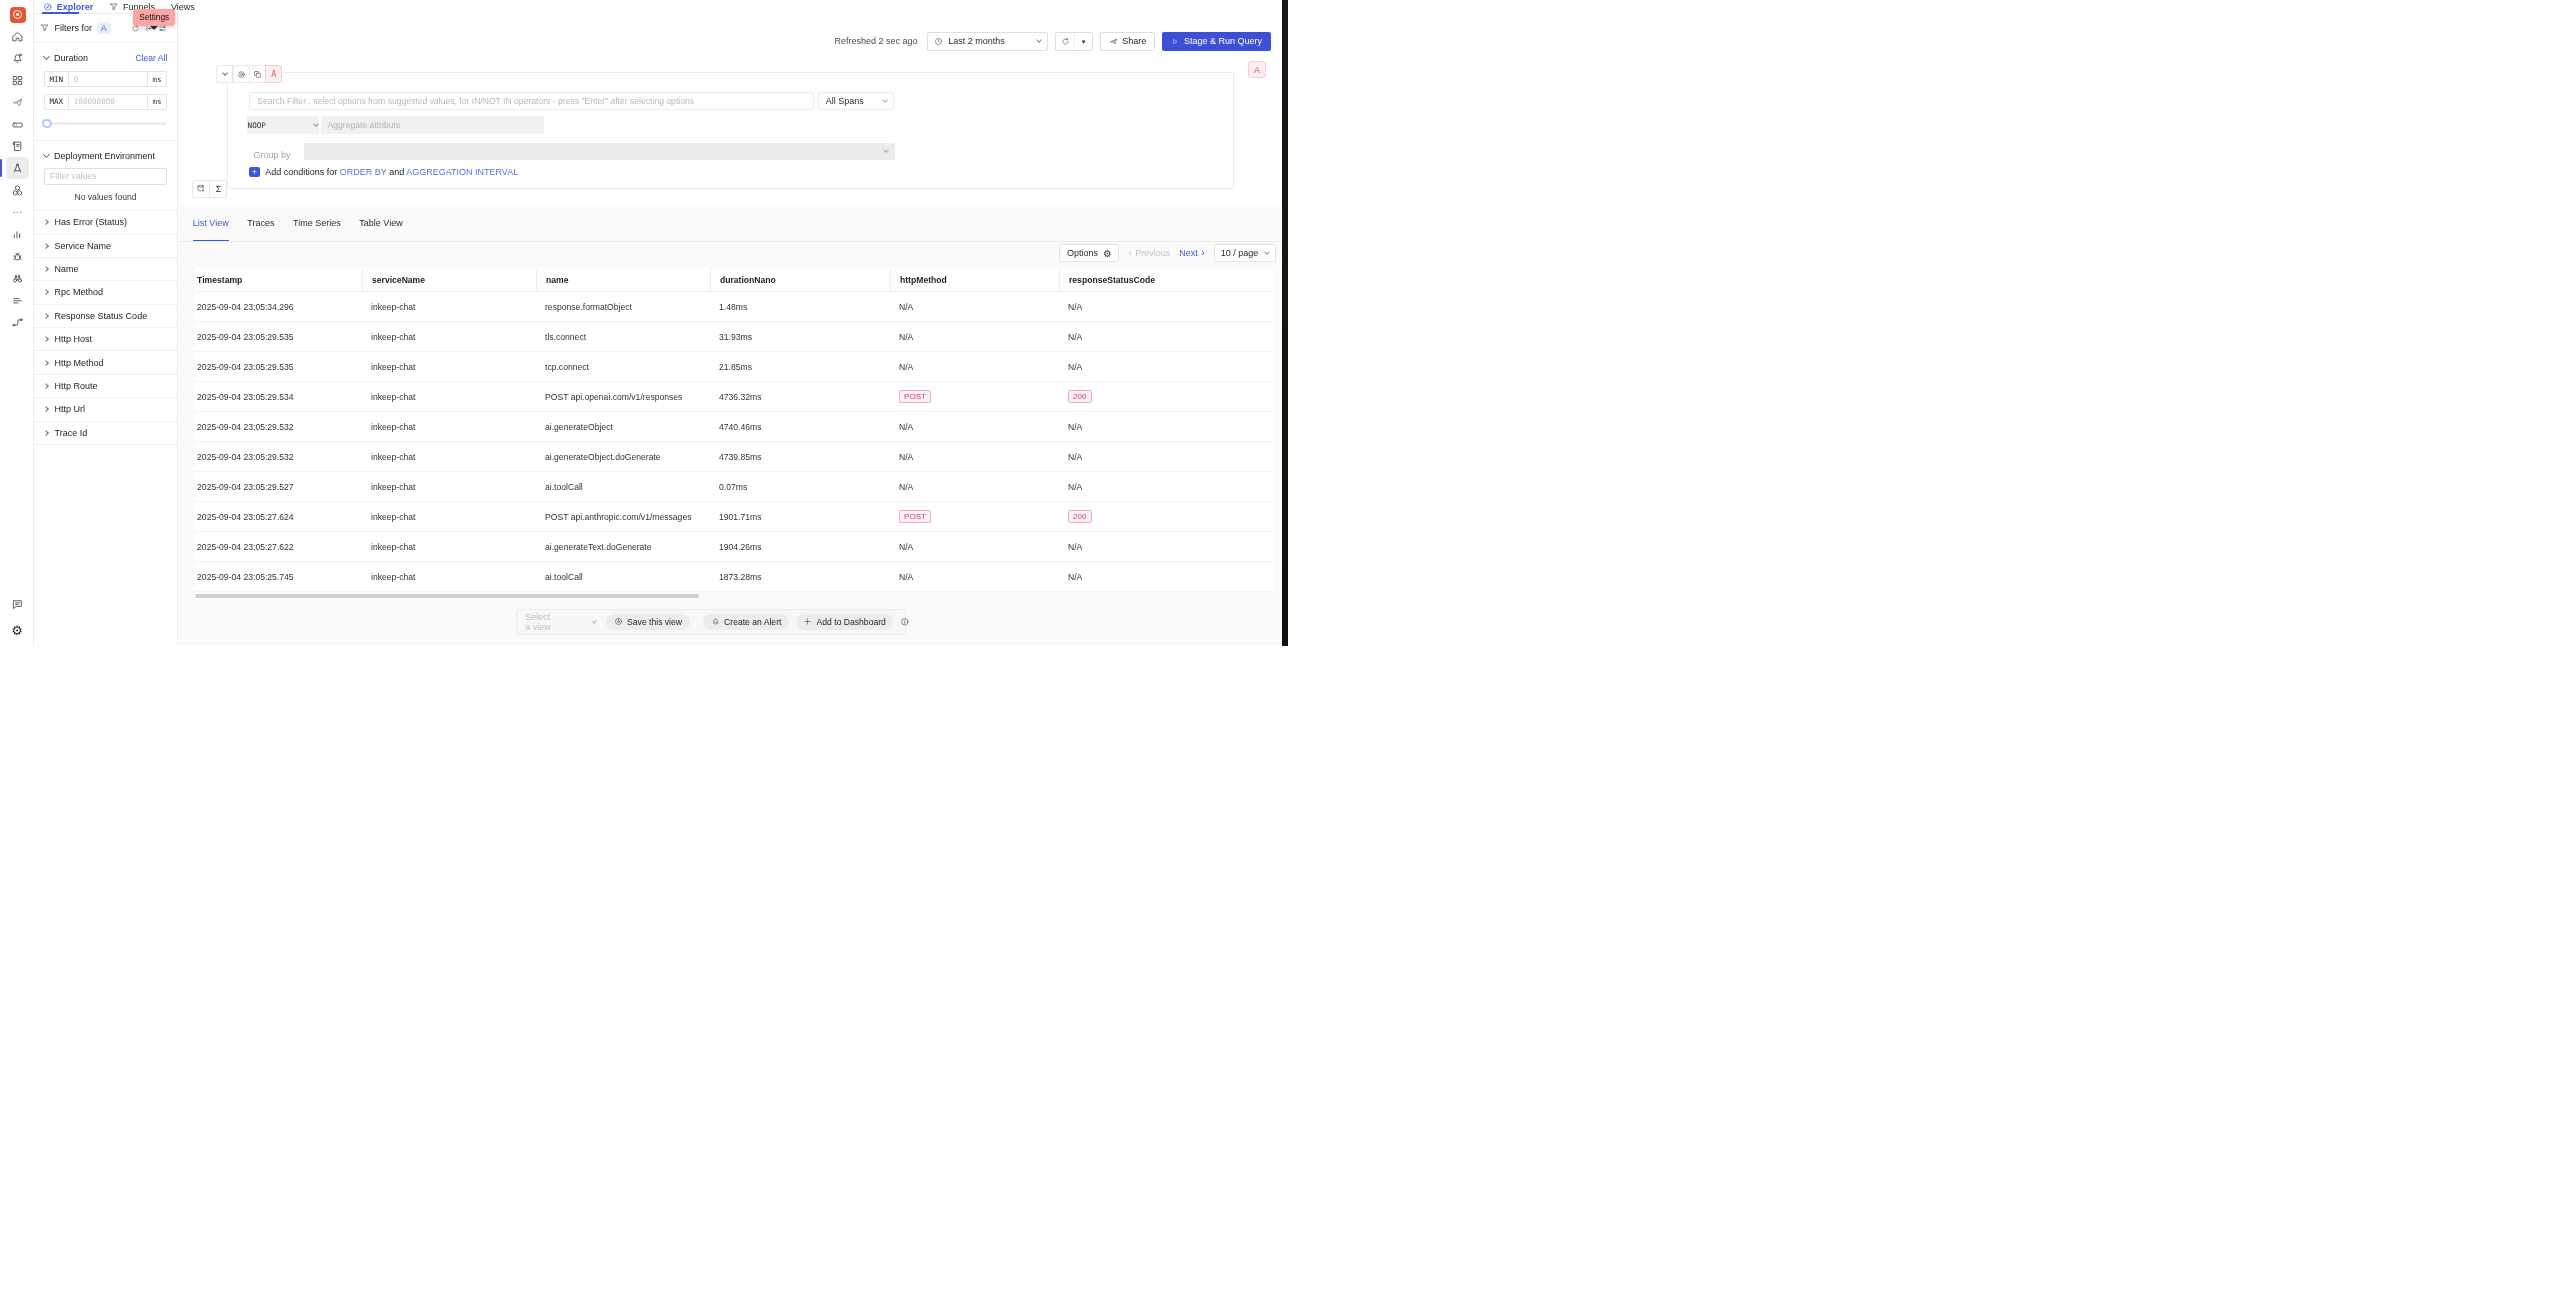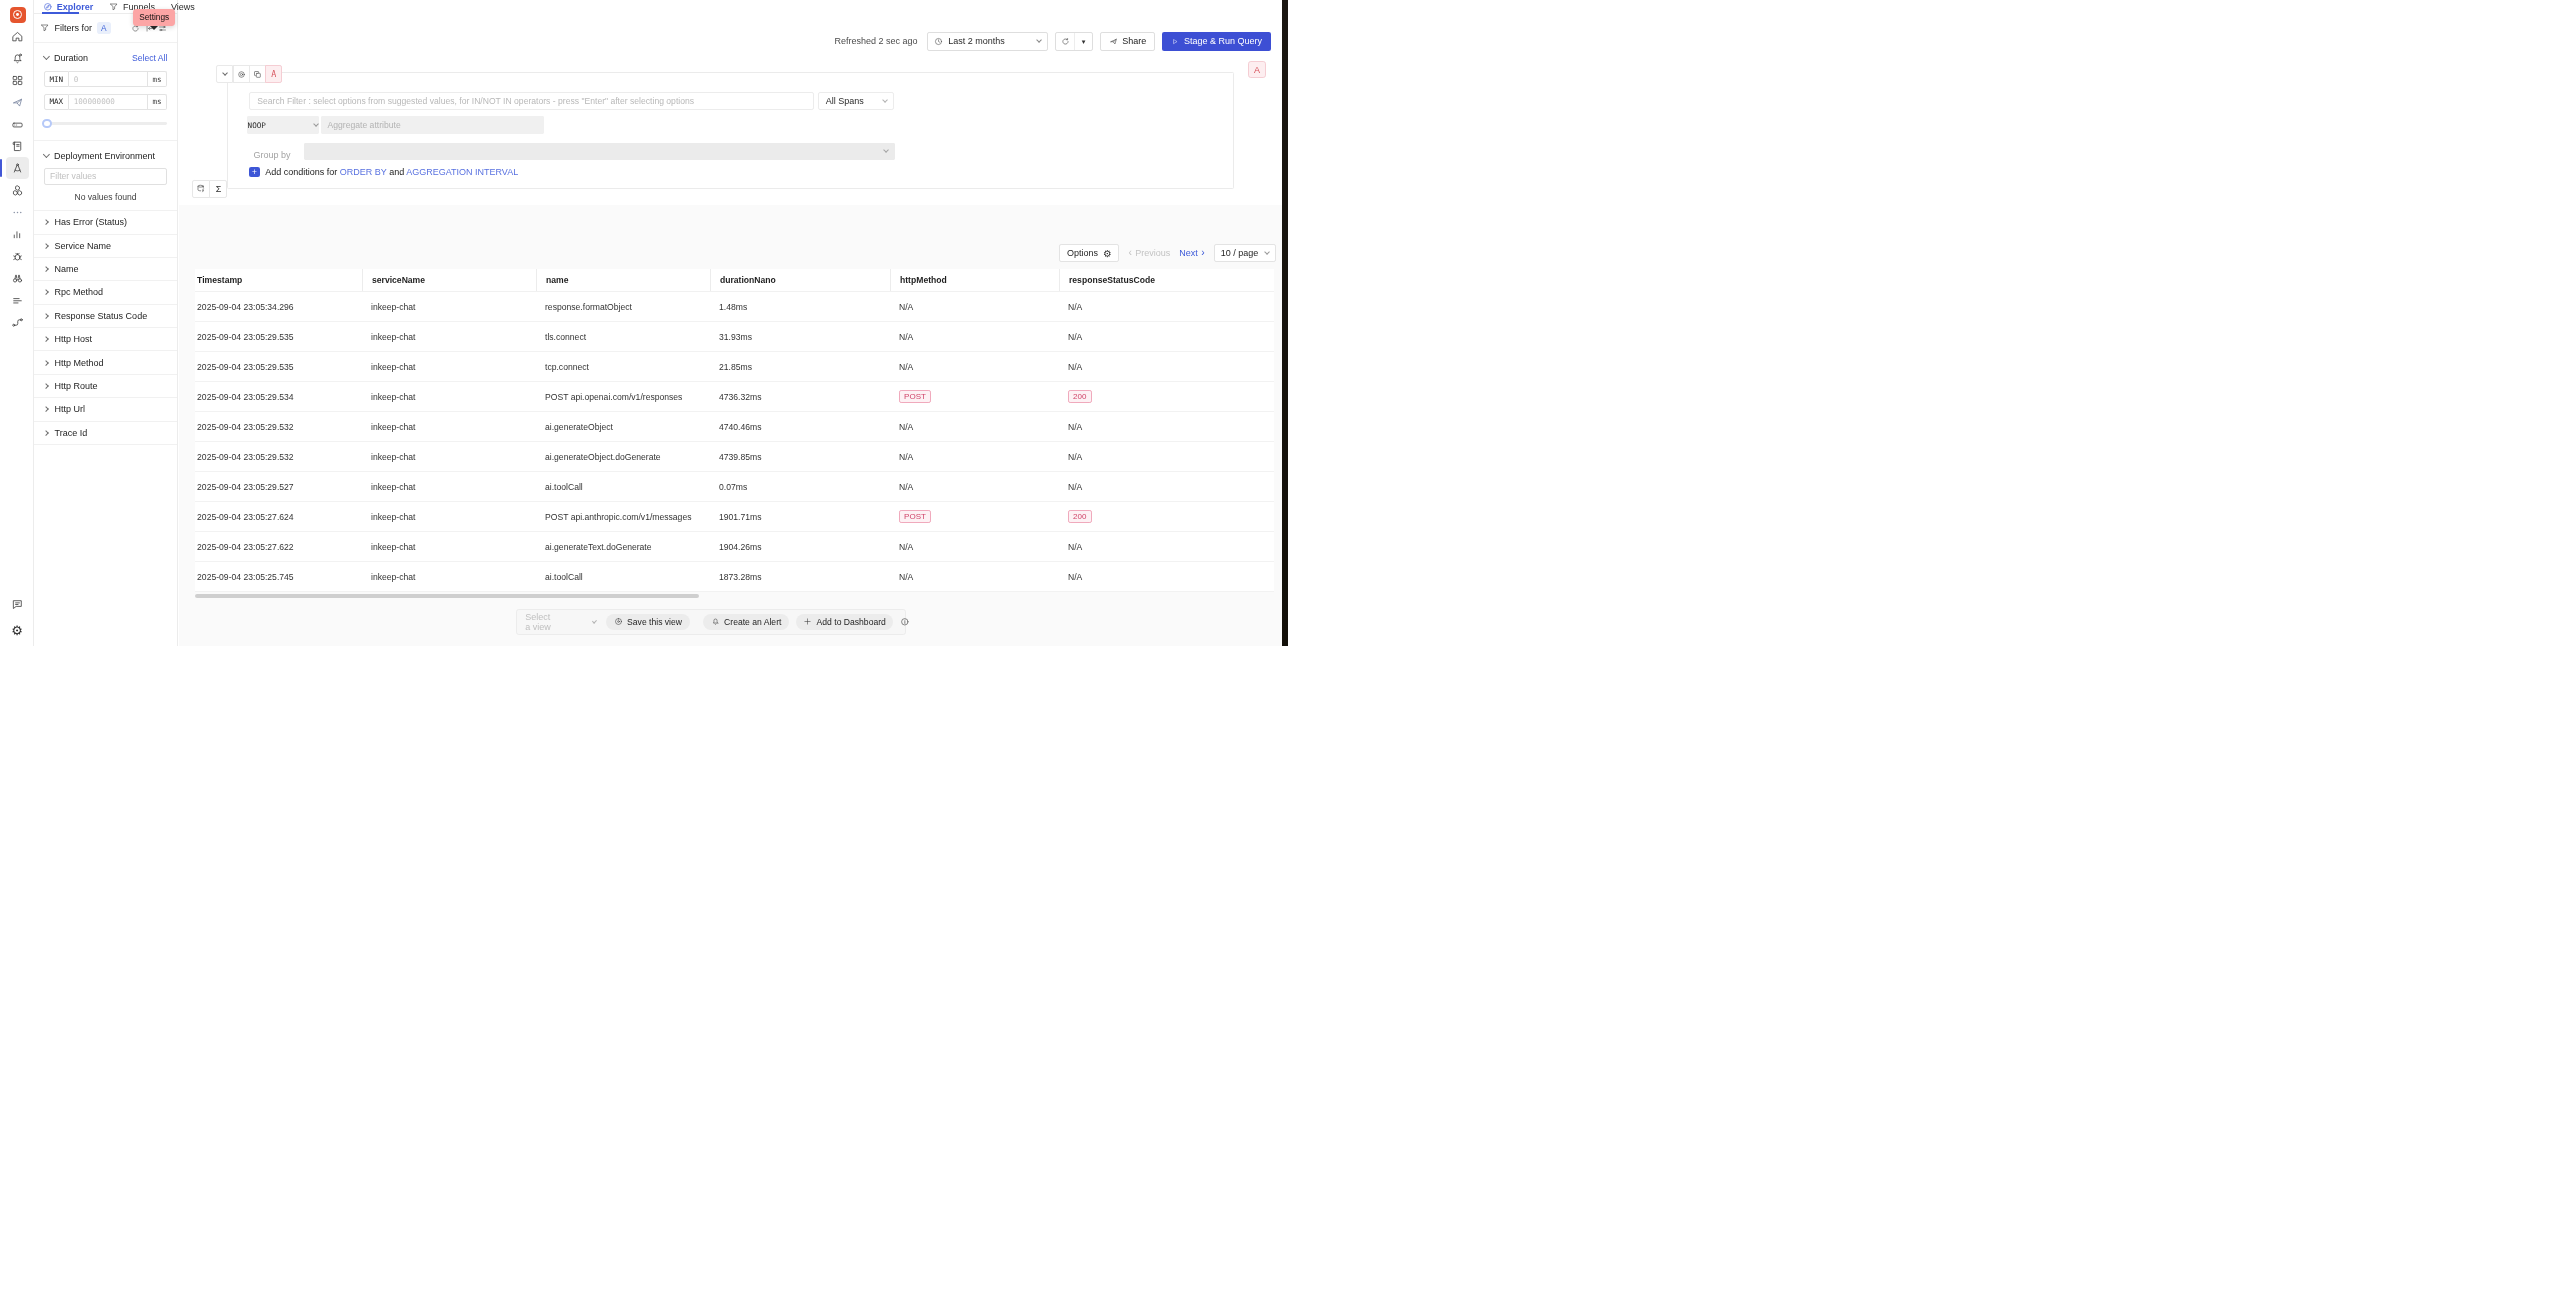--- a/index.html
+++ b/index.html
@@ -317,21 +317,21 @@
             <circle cx="8" cy="16" r="2"></circle>
           </svg>
         </span>
     </div>
     <div class="divider"></div>
 
     <div class="sec">
       <div class="sec-head">
         <span class="chev down"></span>
         <span class="sec-title">Duration</span>
-        <span class="clear-all">Select All</span>
+        <span class="clear-all">Clear All</span>
       </div>
       <div class="dgroup">
         <span class="dlabel">MIN</span>
         <input class="dinput" placeholder="0" style="">
         <span class="dunit">ms</span>
       </div>
       <div class="dgroup">
         <span class="dlabel">MAX</span>
         <input class="dinput" placeholder="100000000" style="">
         <span class="dunit">ms</span>
@@ -496,20 +496,26 @@
             <path d="M5 5.5v9.3c0 1.3 2.9 2.3 6.5 2.3M18 5.5v4.3"></path>
             <path d="M18.5 12.5 16 16h3l-2.5 3.5"></path>
           </svg>
         </span>
       <span class="qcell">
           <span class="sigma">Σ</span>
         </span>
     </div>
 
     <div class="lower">
+      <div class="vtabs">
+        <div class="vtab active">List View</div>
+        <div class="vtab">Traces</div>
+        <div class="vtab">Time Series</div>
+        <div class="vtab">Table View</div>
+      </div>
 
       <div class="results-bar">
         <button class="optbtn">
           <span>Options</span>
           <span class="gear-glyph" style="font-size:9.6px">⚙</span>
         </button>
         <div class="pager prev">
             <span class="arrow">‹</span>
             <span>Previous</span>
           </div>

